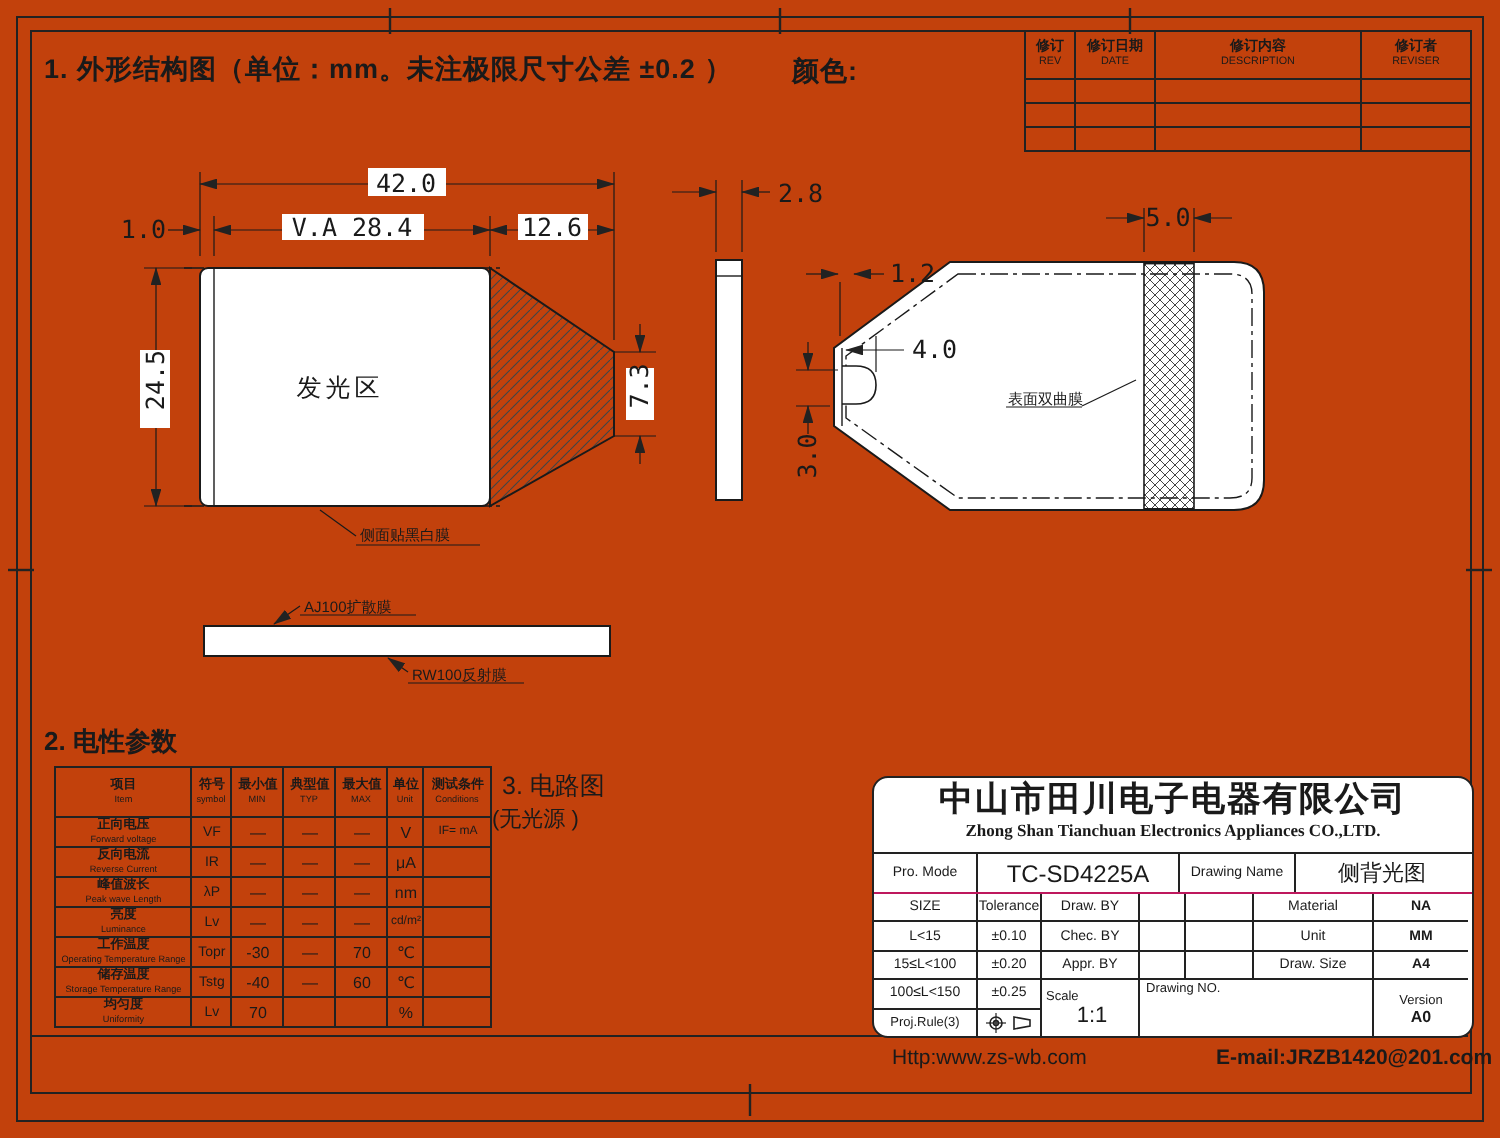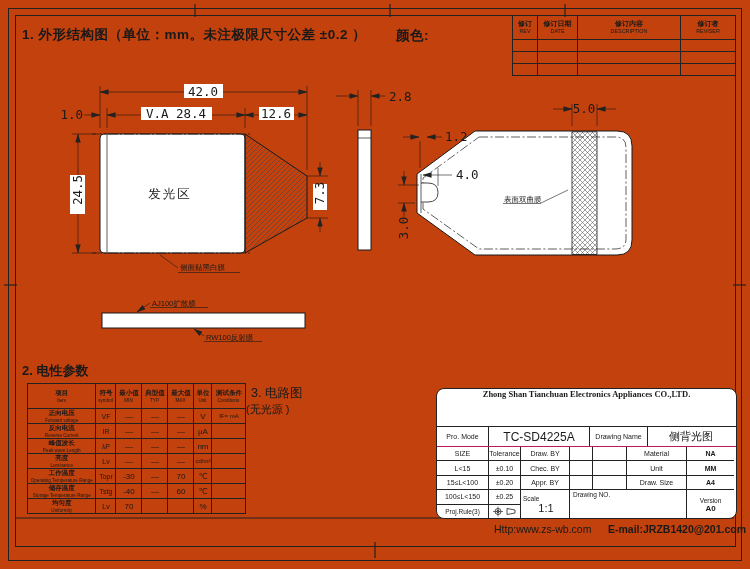--- a/index.html
+++ b/index.html
@@ -350,20 +350,21 @@
       <td class="val"></td>
       <td class="val"></td>
       <td class="val">%</td>
       <td class="val"></td>
     </tr>
   </tbody>
     </table>
 
   <div class="abs" id="title-block">
     <div id="tb-company">
+      <div class="cn">中山市田川电子电器有限公司</div>
       <div class="en">Zhong Shan Tianchuan Electronics Appliances CO.,LTD.</div>
     </div>
     <div id="tb-prorow">
       <div class="tb-lab">Pro. Mode</div>
       <div style="font-size:12px;">TC-SD4225A</div>
       <div class="tb-lab">Drawing Name</div>
       <div style="font-size:11px;">侧背光图</div>
     </div>
     <div id="tb-grid">
 
@@ -411,16 +412,16 @@
           <circle cx="6" cy="5.5" r="3" fill="none" stroke="#222" stroke-width="0.8"></circle>
           <circle cx="6" cy="5.5" r="1.2" fill="none" stroke="#222" stroke-width="0.8"></circle>
           <line x1="1" y1="5.5" x2="11" y2="5.5" stroke="#222" stroke-width="0.6"></line>
           <line x1="6" y1="0.5" x2="6" y2="10.5" stroke="#222" stroke-width="0.6"></line>
           <path d="M15,2.5 L23,4 L23,7 L15,8.5 Z" fill="none" stroke="#222" stroke-width="0.8"></path>
         </svg>
       </div>
     </div>
   </div>
 
-  <div class="abs footer-text" style="left:446px;top:523px;margin-left:48px;">Http:www.zs-wb.com</div>
+  <div class="abs footer-text" style="left:446px;top:523px;">Http:www.zs-wb.com</div>
   <div class="abs footer-text footer-bold" style="left:608px;top:523px;">E-mail:JRZB1420@201.com</div>
 
 </div>
 
 </body></html>

